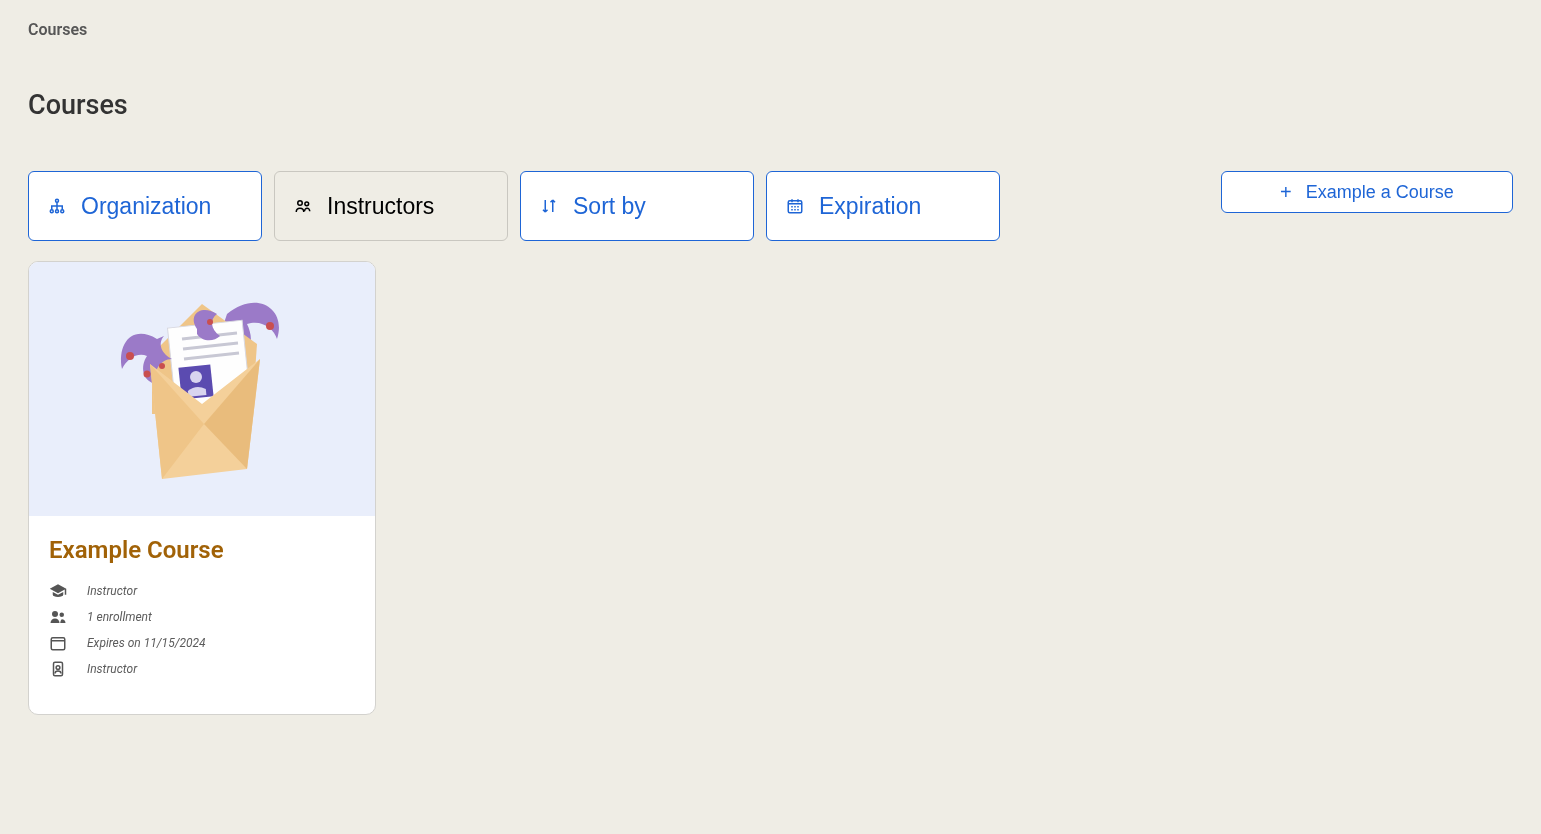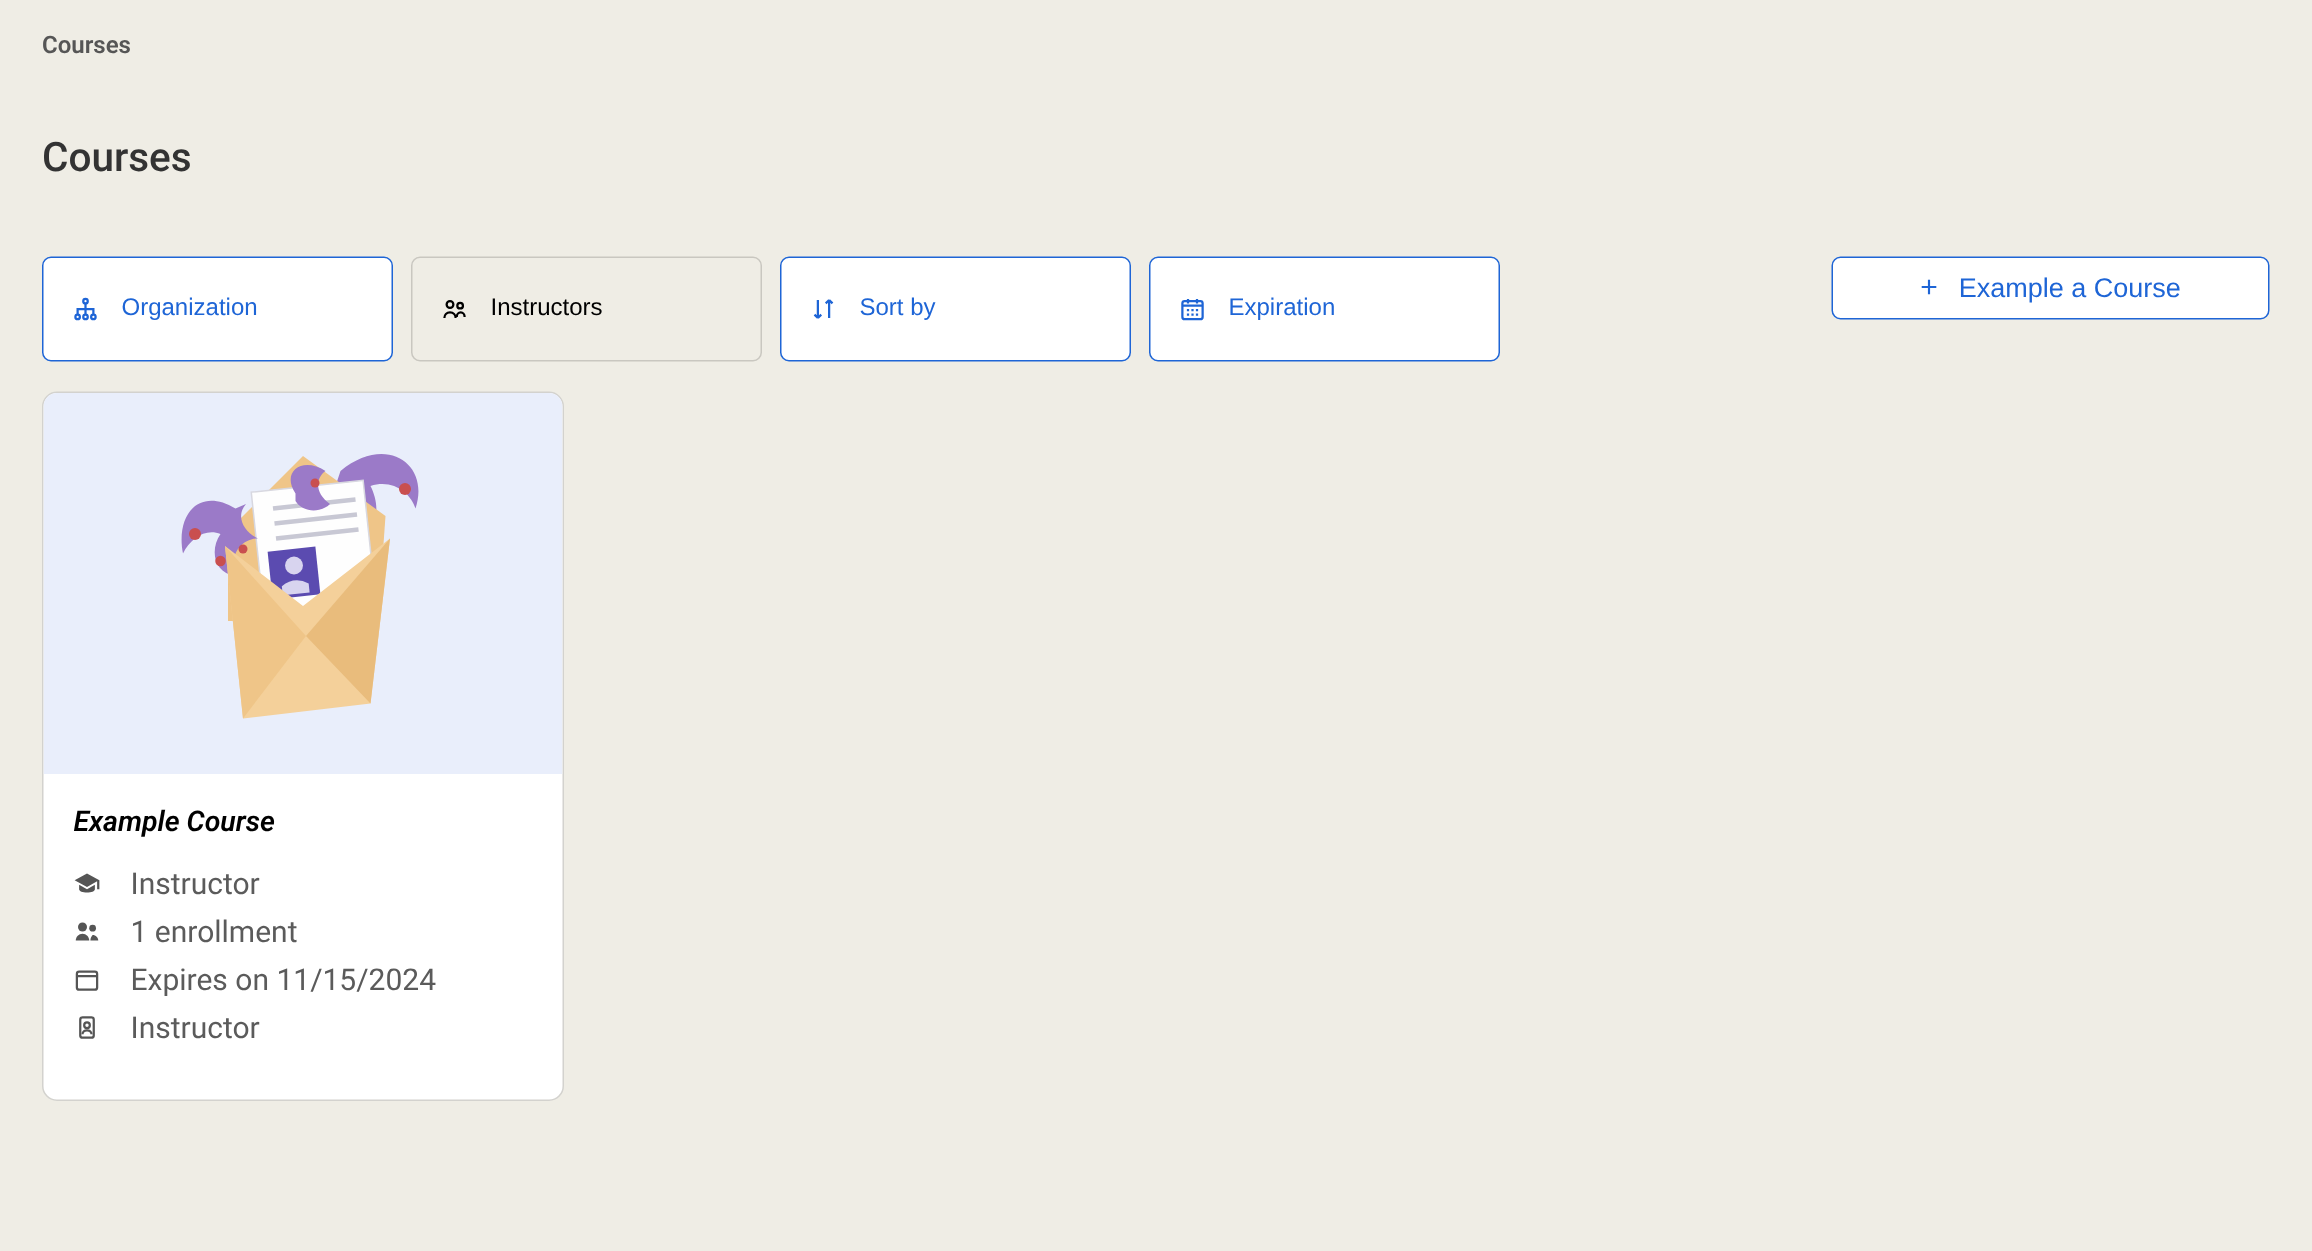--- a/index.html
+++ b/index.html
@@ -38,21 +38,21 @@
       display: flex;
       align-items: center;
       gap: 14px;
       padding: 0 18px;
       height: 70px;
       width: 234px;
       border: 1.5px solid #1e65d6;
       border-radius: 6px;
       background: #fff;
       color: #1e65d6;
-      font-size: 16px;
+      font-size: 23px;
       cursor: pointer;
     }
     .filter-btn.disabled {
       border-color: #c9c7c0;
       background: #efede5;
       color: #000000;
       cursor: default;
     }
     .filter-btn .icon {
       width: 20px;
@@ -106,33 +106,33 @@
       position: relative;
     }
     .envelope-svg {
       width: 200px;
       height: 210px;
     }
     .card-body {
       padding: 20px 20px 28px 20px;
     }
     .card-title {
-      font-size: 19px;
+      font-size: 24px;
       font-weight: 600;
-      color: #000000;
+      color: #a16207;
       margin-bottom: 18px;
-      font-style: italic;
     }
     .card-row {
       display: flex;
       align-items: center;
       gap: 20px;
       margin-bottom: 8px;
       color: #5b5b5b;
-      font-size: 20px;
+      font-size: 12px;
+      font-style: italic;
     }
     .card-row .row-icon {
       width: 18px;
       height: 18px;
       display: inline-flex;
       align-items: center;
       justify-content: center;
       color: #555;
       flex-shrink: 0;
     }

